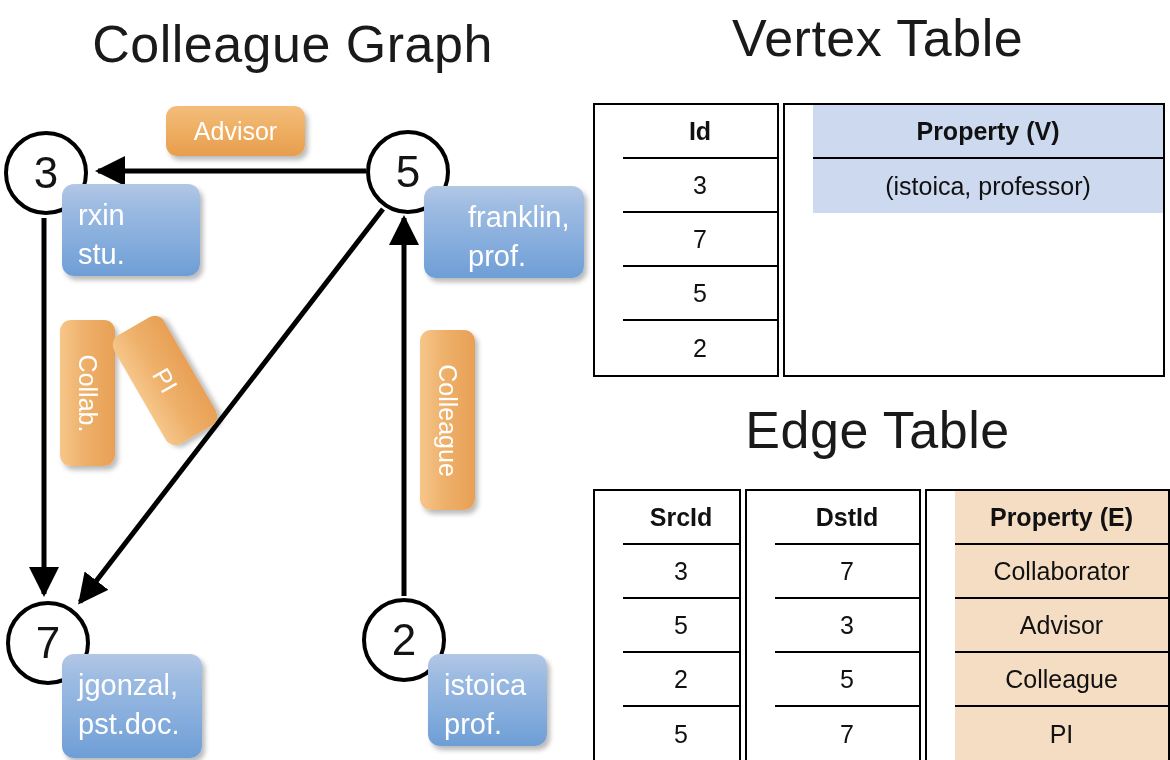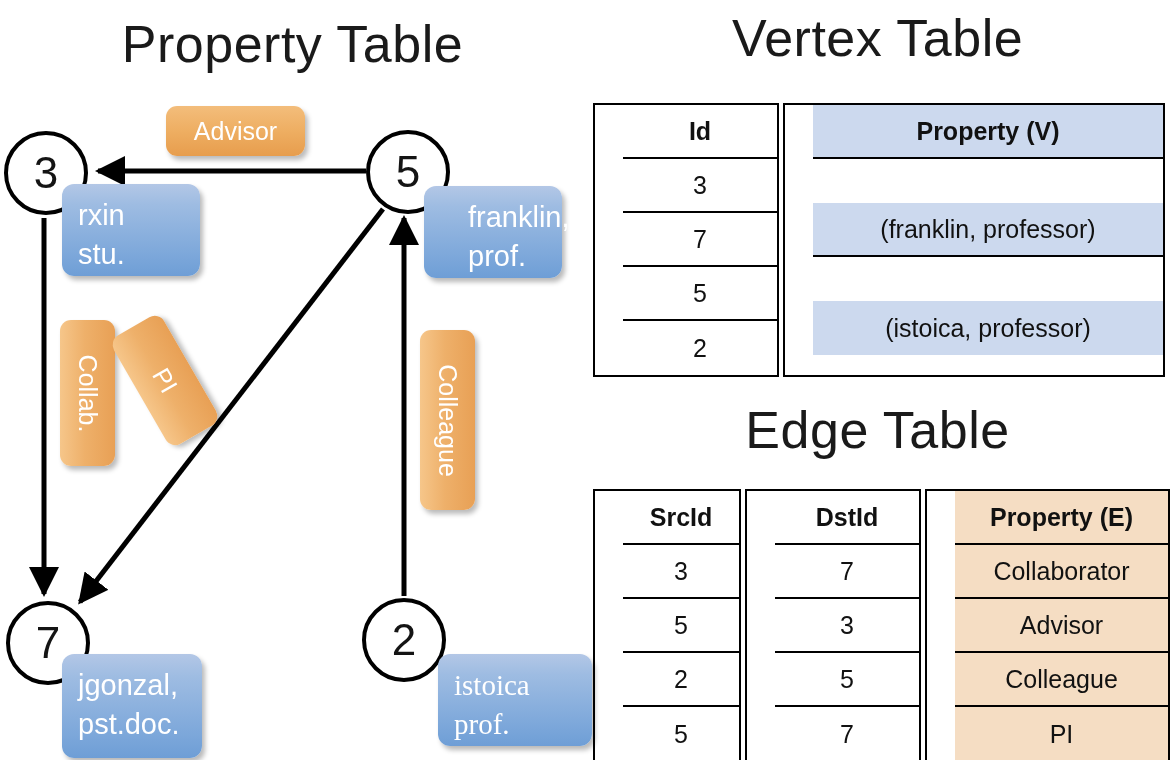--- a/index.html
+++ b/index.html
@@ -54,23 +54,23 @@
     box-shadow:3px 4px 5px rgba(0,0,0,0.28);
     color:#ffffff;
     font-size:29px;
     font-weight:300;
     line-height:1.33;
     padding:12px 0 0 16px;
     box-sizing:border-box;
     z-index:8;
   }
   #prop-rxin{left:62px;top:184px;width:138px;height:92px;}
-  #prop-franklin{left:424px;top:186px;width:138px;height:92px;padding-left:44px;}
+  #prop-franklin{left:424px;top:186px;width:160px;height:92px;padding-left:44px;}
   #prop-jgonzal{left:62px;top:654px;width:140px;height:104px;}
-  #prop-istoica{left:438px;top:654px;width:154px;height:92px;font-family:Liberation Serif, serif;}
+  #prop-istoica{left:428px;top:654px;width:119px;height:92px;}
   .prop-box span{display:block;}
 
   
   .edge-label{
     position:absolute;
     border-radius:11px;
     background:linear-gradient(to right,#f6c68a 0%,#f0b26a 40%,#e8a055 100%);
     box-shadow:3px 4px 5px rgba(0,0,0,0.27);
     color:#ffffff;
     font-size:25px;
@@ -115,36 +115,36 @@
     white-space:nowrap;
   }
   .tcell:last-child{border-bottom:none;}
   .tcell.head{font-weight:700;font-size:25px;}
   .fill-blue{background:#ccd9ee;}
   .fill-orange{background:#f5ddc3;}
 
   
   #vertex-table{left:593px;top:103px;}
   #vertex-table .col-id{width:186px;}
-  #vertex-table .col-prop{width:382px;gap:44px;}
+  #vertex-table .col-prop{width:382px;}
   #vertex-table .tcell{height:54px;}
 
   
   #edge-table{left:593px;top:489px;}
   #edge-table .col-src{width:148px;}
   #edge-table .col-dst{width:176px;}
   #edge-table .col-prop{width:245px;}
   #edge-table .tcell{height:54px;}
 </style>
 </head>
 <body>
 
 <div class="root">
 
-  <div class="title" id="title-property-graph">Property Table</div>
+  <div class="title" id="title-property-graph">Colleague Graph</div>
 
   <div id="graph-panel">
 
     <svg id="graph-svg" viewBox="0 0 585 760">
       <defs>
         <marker id="ah" viewBox="0 0 10 10" refX="9" refY="5" markerWidth="6" markerHeight="6" orient="auto-start-reverse">
           <path d="M 0 0 L 10 5 L 0 10 z" fill="#000000"></path>
         </marker>
       </defs>
 
@@ -198,21 +198,20 @@
   <div class="tbl" id="vertex-table">
     <div class="tcol col-id">
       <div class="tcell head">Id</div>
       <div class="tcell">3</div>
       <div class="tcell">7</div>
       <div class="tcell">5</div>
       <div class="tcell">2</div>
     </div>
     <div class="tcol col-prop">
       <div class="tcell head fill-blue">Property (V)</div>
-      <div class="tcell fill-blue">(franklin, professor)</div>
       <div class="tcell fill-blue">(istoica, professor)</div>
     </div>
   </div>
 
   <div class="title" id="title-edge-table">Edge Table</div>
 
   <div class="tbl" id="edge-table">
     <div class="tcol col-src">
       <div class="tcell head">SrcId</div>
       <div class="tcell">3</div>

